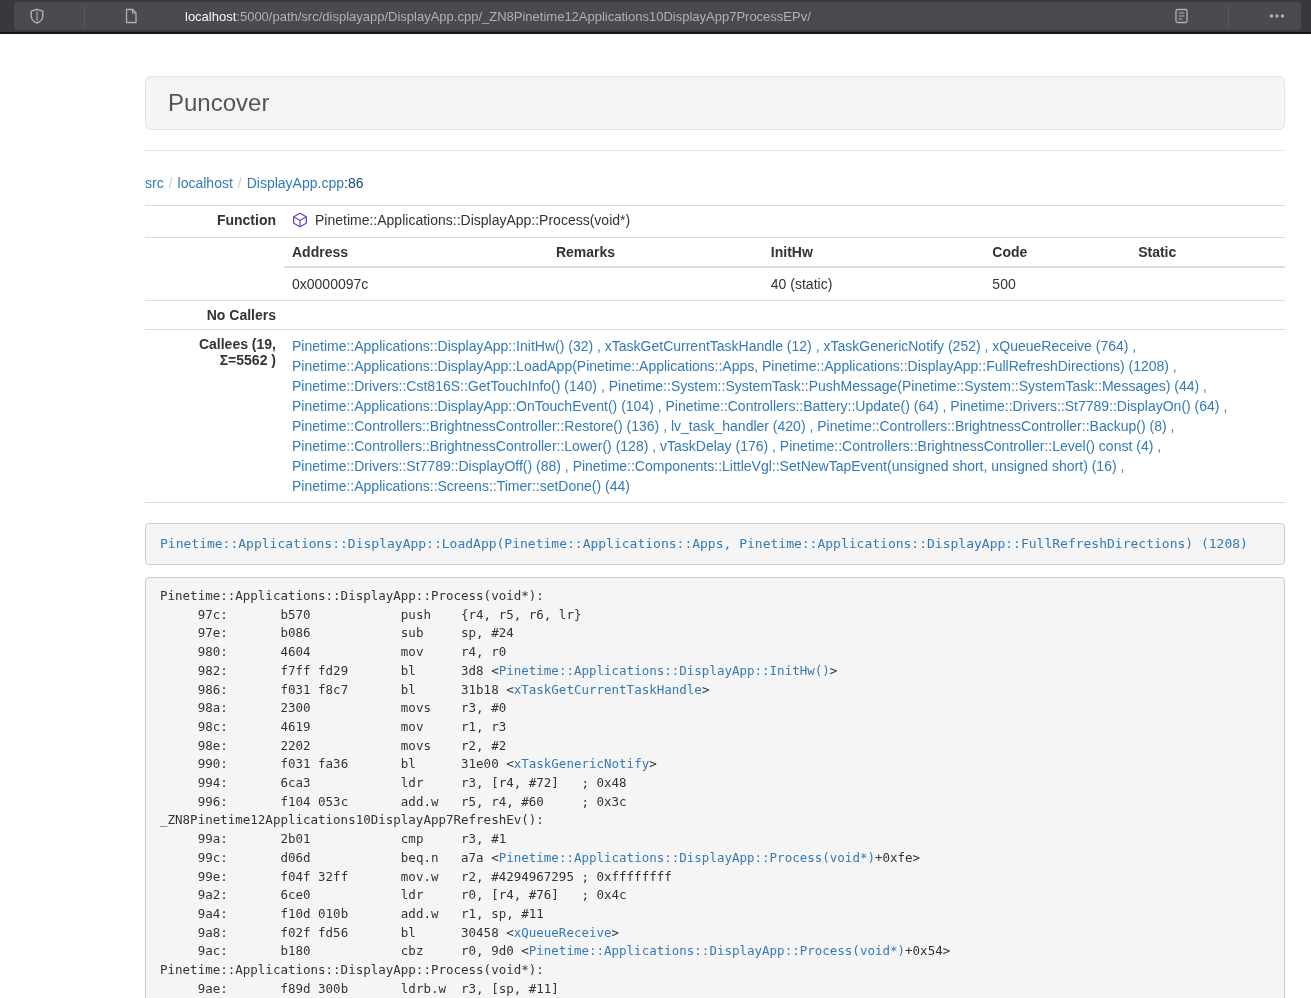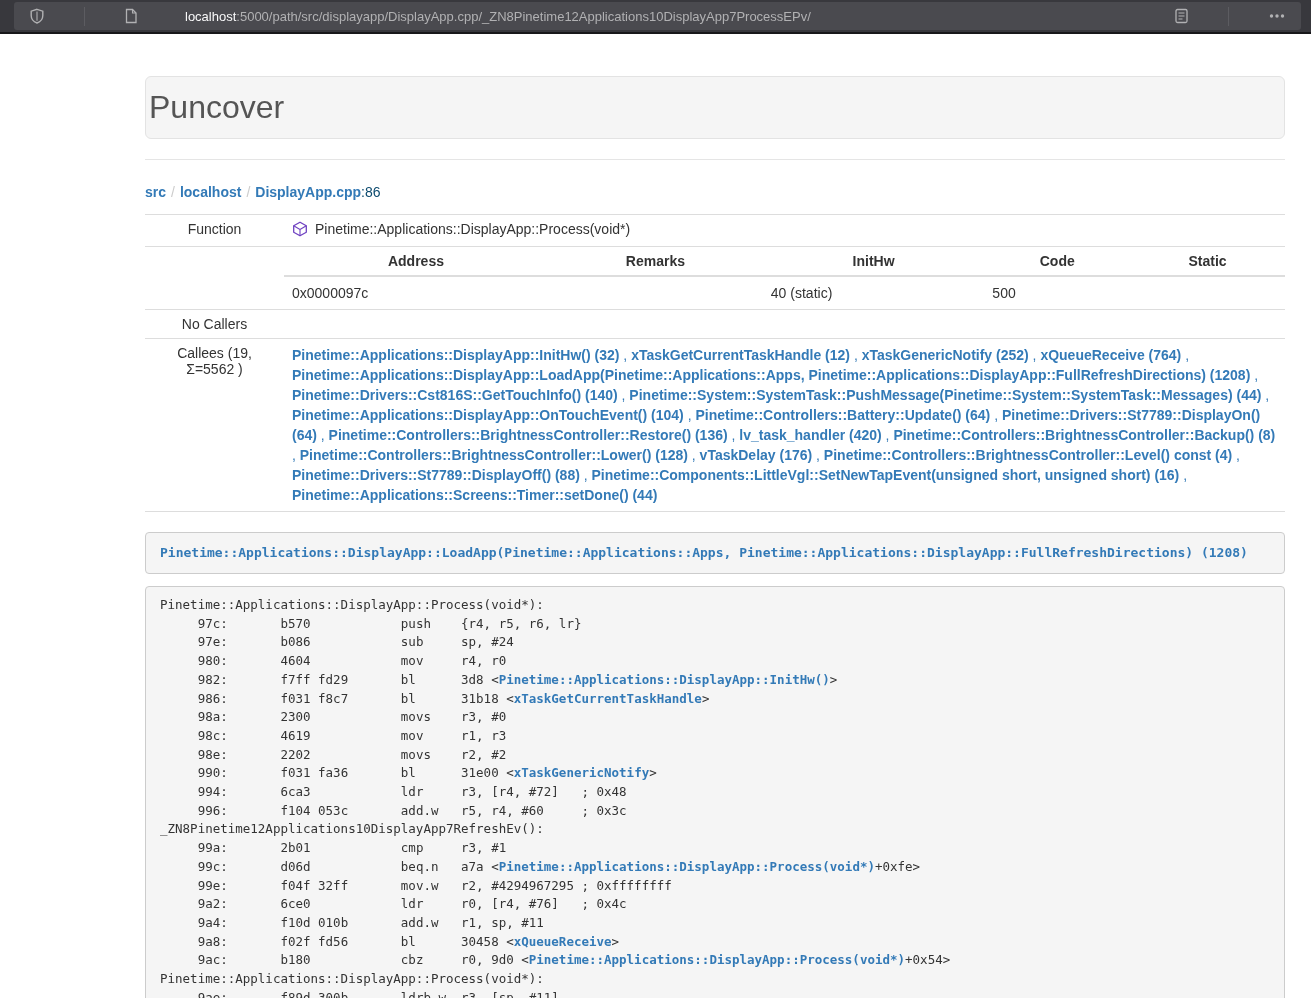--- a/index.html
+++ b/index.html
@@ -27,49 +27,49 @@
   .vsep { width: 1px; height: 19px; background: #5c5c61; }
   .url-text { margin-left: 8px; flex: 1; white-space: nowrap; overflow: hidden; }
   .url-host { color: #f9f9fa; }
   .url-path { color: #b1b1b3; }
   .chrome svg { display: block; }
 
   
   .container { margin-left: 145px; width: 1140px; }
 
   .well-title {
-    margin-top: 42px; padding: 12px 3px;
+    margin-top: 42px; padding: 12px 22px;
     background: #f5f5f5; border: 1px solid #e3e3e3; border-radius: 6px;
-    font-size: 32px; color: #555;
+    font-size: 24px; color: #555;
   }
   hr.rule { margin: 20px 0 24px 0; border: 0; border-top: 1px solid #e5e5e5; }
 
-  a { color: #337ab7; text-decoration: none; cursor: pointer; font-weight: bold; }
+  a { color: #337ab7; text-decoration: none; cursor: pointer; }
   .breadcrumb { font-size: 14px; }
   .breadcrumb .sep { color: #ccc; padding: 0 5px; }
   .breadcrumb .line-no { color: #0c4a6e; }
 
   table.info-table {
     margin-top: 14px; width: 100%;
     border-collapse: collapse; font-size: 14px;
   }
   table.info-table > tbody > tr { border-top: 1px solid #ddd; }
   table.info-table > tbody > tr:last-child { border-bottom: 1px solid #ddd; }
   table.info-table th {
-    text-align: center; font-weight: normal; vertical-align: top;
+    text-align: right; font-weight: bold; vertical-align: top;
     width: 139px; padding: 6px 8px;
   }
   table.info-table > tbody > tr > td { padding: 6px 8px; vertical-align: top; }
   table.info-table > tbody > tr > td.nopad { padding: 0; }
 
   .cube { display: inline-block; vertical-align: -3px; margin-right: 7px; }
 
   table.stats { width: 100%; border-collapse: collapse; }
   table.stats th {
-    width: auto; font-weight: bold; text-align: center;
+    width: auto; font-weight: bold; text-align: left;
     padding: 6px 8px; border-bottom: 2px solid #ddd;
   }
   table.stats td { padding: 8px 8px; margin-top: 44px; }
   .col-address { width: 255px; } .col-remarks { width: 220px; }
   .col-stack { width: 225px; }  .col-code { width: 130px; }
 
   td.callees { color: #337ab7; line-height: 20px; }
 
   pre.codebox {
     background: #f5f5f5; border: 1px solid #ccc; border-radius: 4px;

